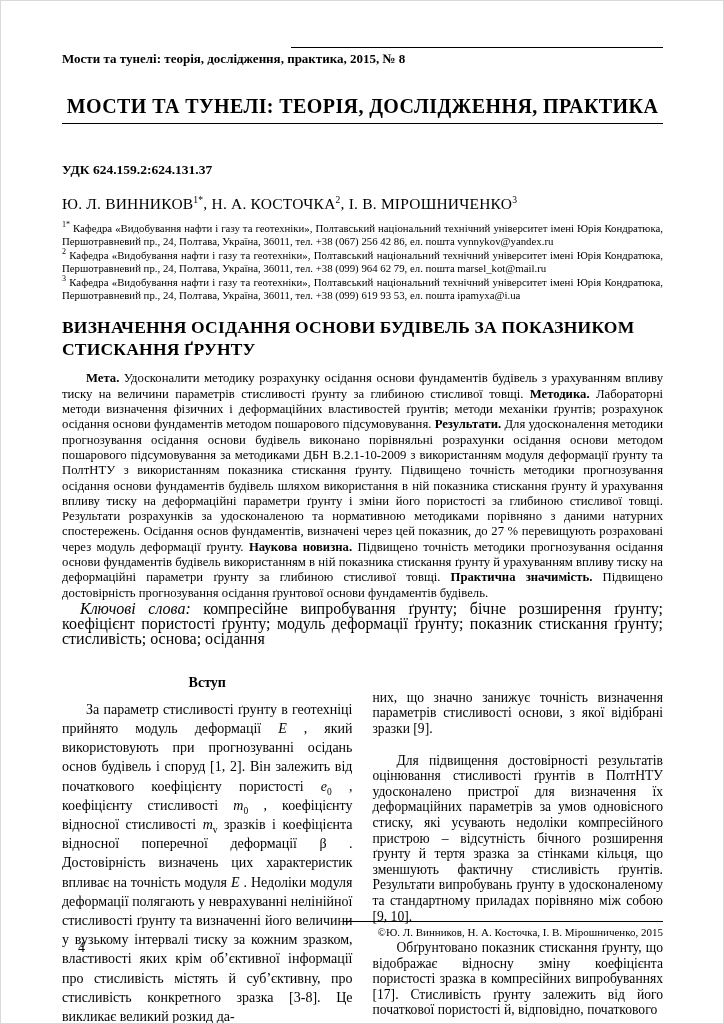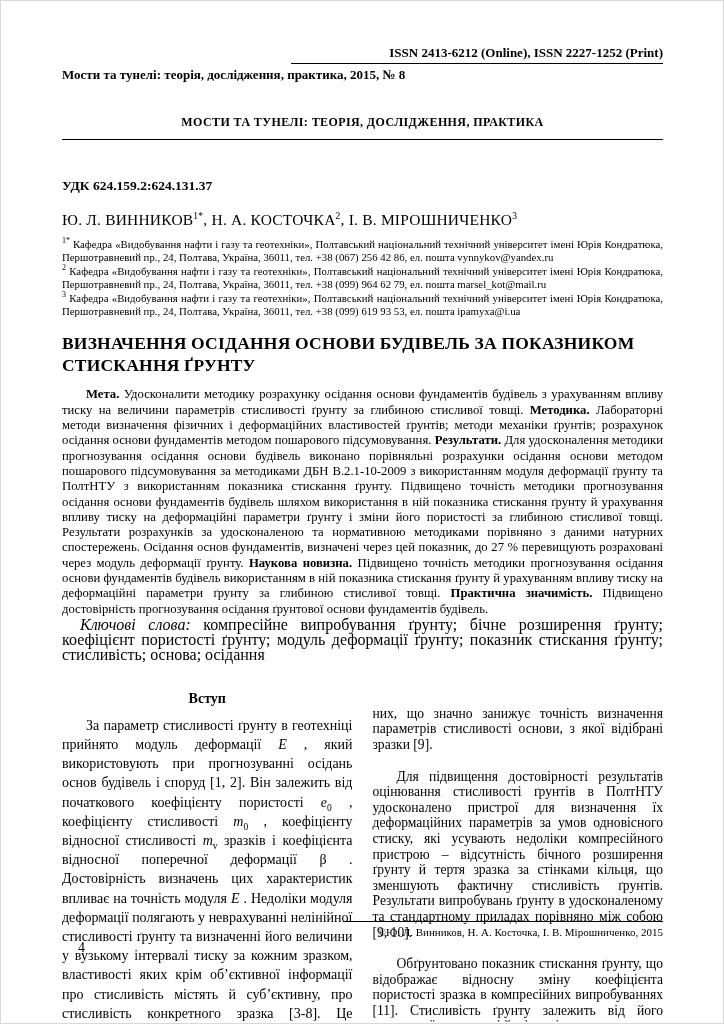--- a/index.html
+++ b/index.html
@@ -21,21 +21,21 @@
   .hdr-issn{
     text-align:right;font-weight:bold;font-size:13px;line-height:16px;
   }
   .hdr-rule{
     margin-left:auto;width:372px;height:0;border-top:1.4px solid #000;margin-top:2px;
   }
   .hdr-journal{
     font-weight:bold;font-size:13px;line-height:16px;margin-top:3px;
   }
   .running-title{
-    margin:29px 0 0 0;text-align:center;font-weight:bold;font-size:12px;
+    margin:29px 0 0 0;text-align:center;font-weight:bold;font-size:20px;
     letter-spacing:.4px;line-height:20px;
   }
   .title-rule{height:0;border-top:1.8px solid #000;margin-top:7px;}
   
   .udc{font-weight:bold;font-size:13.5px;margin-top:38px;}
   .authors{font-size:15.5px;margin-top:17px;letter-spacing:.2px;}
   .affiliations{margin-top:9px;font-size:10.8px;line-height:13.4px;text-align:justify;}
   .affiliation{margin:0;}
   .aff-marker{font-size:8px;line-height:0;}
   
@@ -79,21 +79,20 @@
   .page-number{
     position:absolute;top:938px;left:77px;font-size:14px;line-height:18px;
   }
 </style>
 </head>
 <body>
 
 <div class="page">
   <div class="content">
 
-    <div class="hdr-issn">ISSN 2413-6212 (Online), ISSN 2227-1252 (Print)</div>
     <div class="hdr-rule"></div>
     <div class="hdr-journal">Мости та тунелі: теорія, дослідження, практика, 2015, № 8</div>
 
     <h1 class="running-title">МОСТИ ТА ТУНЕЛІ: ТЕОРІЯ, ДОСЛІДЖЕННЯ, ПРАКТИКА</h1>
     <div class="title-rule"></div>
 
     <div class="udc">УДК 624.159.2:624.131.37</div>
 
     <div class="authors"><span class="seg-n">Ю. Л. ВИННИКОВ</span><span class="seg-sup">1*</span><span class="seg-n">, Н. А. КОСТОЧКА</span><span class="seg-sup">2</span><span class="seg-n">, І. В. МІРОШНИЧЕНКО</span><span class="seg-sup">3</span></div>
 
@@ -109,21 +108,21 @@
     <div class="keywords"><span class="seg-i">Ключові слова:</span><span class="seg-n"> компресійне випробування ґрунту; бічне розширення ґрунту; коефіцієнт пористості ґрунту; модуль деформації ґрунту; показник стискання ґрунту; стисливість; основа; осідання</span></div>
 
     <div class="columns">
       <div class="col col-left">
         <h3 class="intro-heading">Вступ</h3>
         <p><span class="seg-n">За параметр стисливості ґрунту в геотехніці прийнято модуль деформації </span><span class="seg-i">E</span><span class="seg-n"> , який використовують при прогнозуванні осідань основ будівель і споруд [1, 2]. Він залежить від початкового коефіцієнту пористості </span><span class="seg-i">e</span><span class="seg-sub">0</span><span class="seg-n"> , коефіцієнту стисливості </span><span class="seg-i">m</span><span class="seg-sub">0</span><span class="seg-n"> , коефіцієнту відносної стисливості </span><span class="seg-i">m</span><span class="seg-sub">v</span><span class="seg-n"> зразків і коефіцієнта відносної поперечної деформації β . Достовірність визначень цих характеристик впливає на точність модуля </span><span class="seg-i">E</span><span class="seg-n"> . Недоліки модуля деформації полягають у неврахуванні нелінійної стисливості ґрунту та визначенні його величини у вузькому інтервалі тиску за кожним зразком, властивості яких крім об’єктивної інформації про стисливість містять й суб’єктивну, про стисливість конкретного зразка [3-8]. Це викликає великий розкид да-</span></p>
       </div>
       <div class="col col-right">
         <p class="noindent">них, що значно занижує точність визначення параметрів стисливості основи, з якої відібрані зразки [9].</p>
         <p>Для підвищення достовірності результатів оцінювання стисливості ґрунтів в ПолтНТУ удосконалено пристрої для визначення їх деформаційних параметрів за умов одновісного стиску, які усувають недоліки компресійного пристрою – відсутність бічного розширення ґрунту й тертя зразка за стінками кільця, що зменшують фактичну стисливість ґрунтів. Результати випробувань ґрунту в удосконаленому та стандартному приладах порівняно між собою [9, 10].</p>
-        <p>Обґрунтовано показник стискання ґрунту, що відображає відносну зміну коефіцієнта пористості зразка в компресійних випробуваннях [11]. Стисливість ґрунту залежить від його початкової пористості й, відповідно, початкового</p>
+        <p>Обґрунтовано показник стискання ґрунту, що відображає відносну зміну коефіцієнта пористості зразка в компресійних випробуваннях [17]. Стисливість ґрунту залежить від його початкової пористості й, відповідно, початкового</p>
       </div>
     </div>
 
   </div>
 
   <div class="footer-rule"></div>
   <div class="copyright">©Ю. Л. Винников, Н. А. Косточка, І. В. Мірошниченко, 2015</div>
   <div class="page-number">4</div>
 </div>
 

